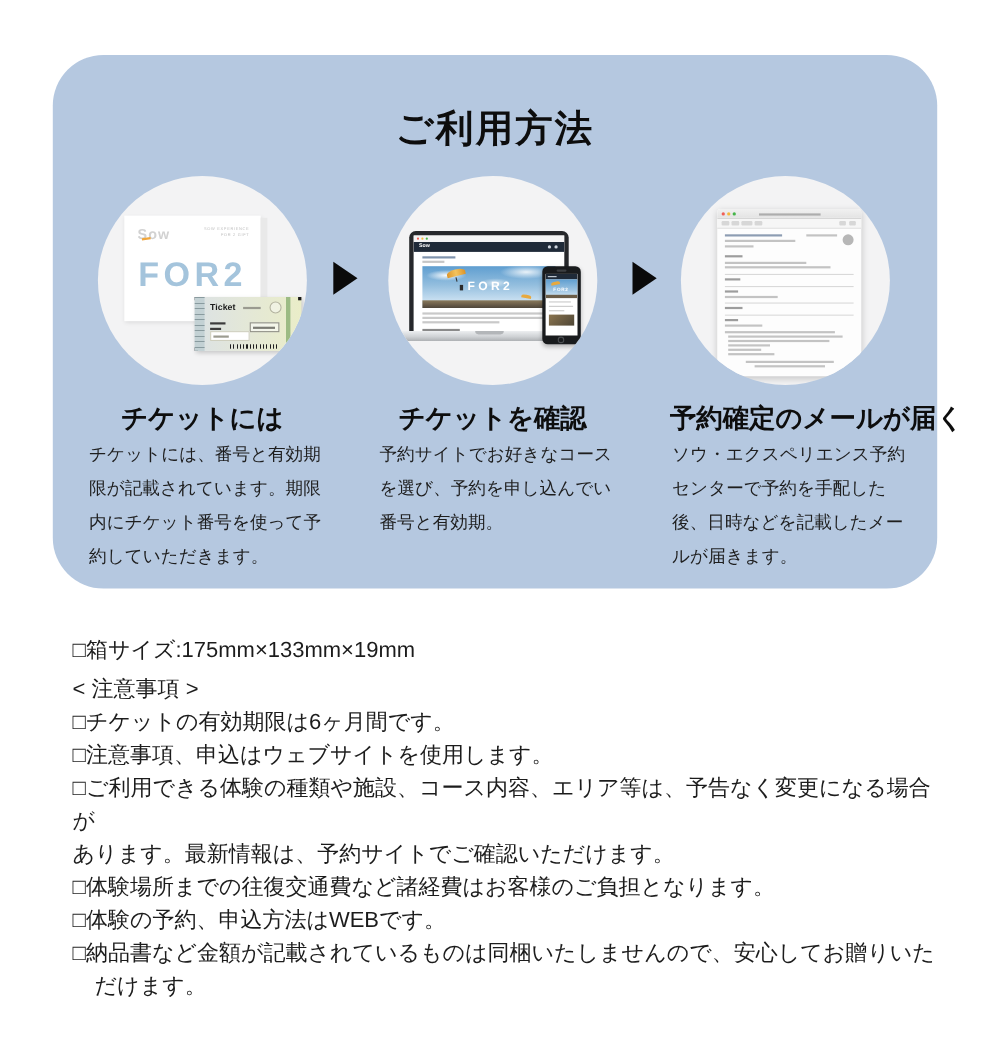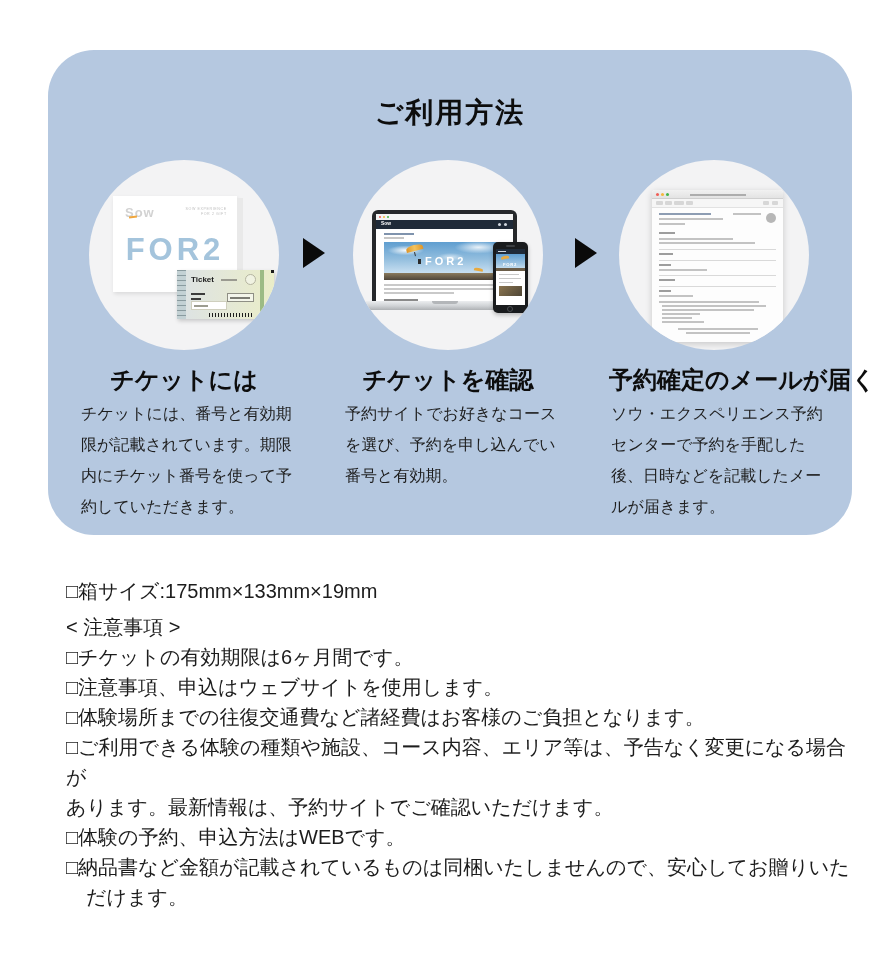--- a/index.html
+++ b/index.html
@@ -9,21 +9,21 @@
     font-family:"Liberation Sans", sans-serif; color:#1b1b1b;
   }
 
   
   .usage-card {
     position:absolute; left:48px; top:50px; width:804px; height:485px;
     background:#b5c8e0; border-radius:46px;
   }
   .usage-title {
     position:absolute; top:44px; left:0; width:100%;
-    text-align:center; font-size:28px; font-weight:700; color:#0d0d0d;
+    text-align:center; font-size:34px; font-weight:700; color:#0d0d0d;
     letter-spacing:2px;
   }
   .step-circle {
     position:absolute; top:110px; width:190px; height:190px;
     background:#f3f3f4; border-radius:50%; overflow:hidden;
   }
   .step-arrow {
     position:absolute; top:188px; width:0; height:0;
     border-top:15px solid transparent; border-bottom:15px solid transparent;
     border-left:22px solid #0a0a0a;
@@ -316,21 +316,21 @@
 後、日時などを記載したメー
 ルが届きます。</p>
 
   </section>
 
   <section class="notes">
     <p class="size-line">□箱サイズ:175mm×133mm×19mm</p>
     <p>&lt; 注意事項 &gt;</p>
     <p>□チケットの有効期限は6ヶ月間です。</p>
     <p>□注意事項、申込はウェブサイトを使用します。</p>
-    <p>□体験場所までの往復交通費など諸経費はお客様のご負担となります。</p>
     <p>□ご利用できる体験の種類や施設、コース内容、エリア等は、予告なく変更になる場合が
 あります。最新情報は、予約サイトでご確認いただけます。</p>
+    <p>□体験場所までの往復交通費など諸経費はお客様のご負担となります。</p>
     <p>□体験の予約、申込方法はWEBです。</p>
     <p>□納品書など金額が記載されているものは同梱いたしませんので、安心してお贈りいた
 　だけます。</p>
   </section>
 
 </div>
 
 </body></html>

